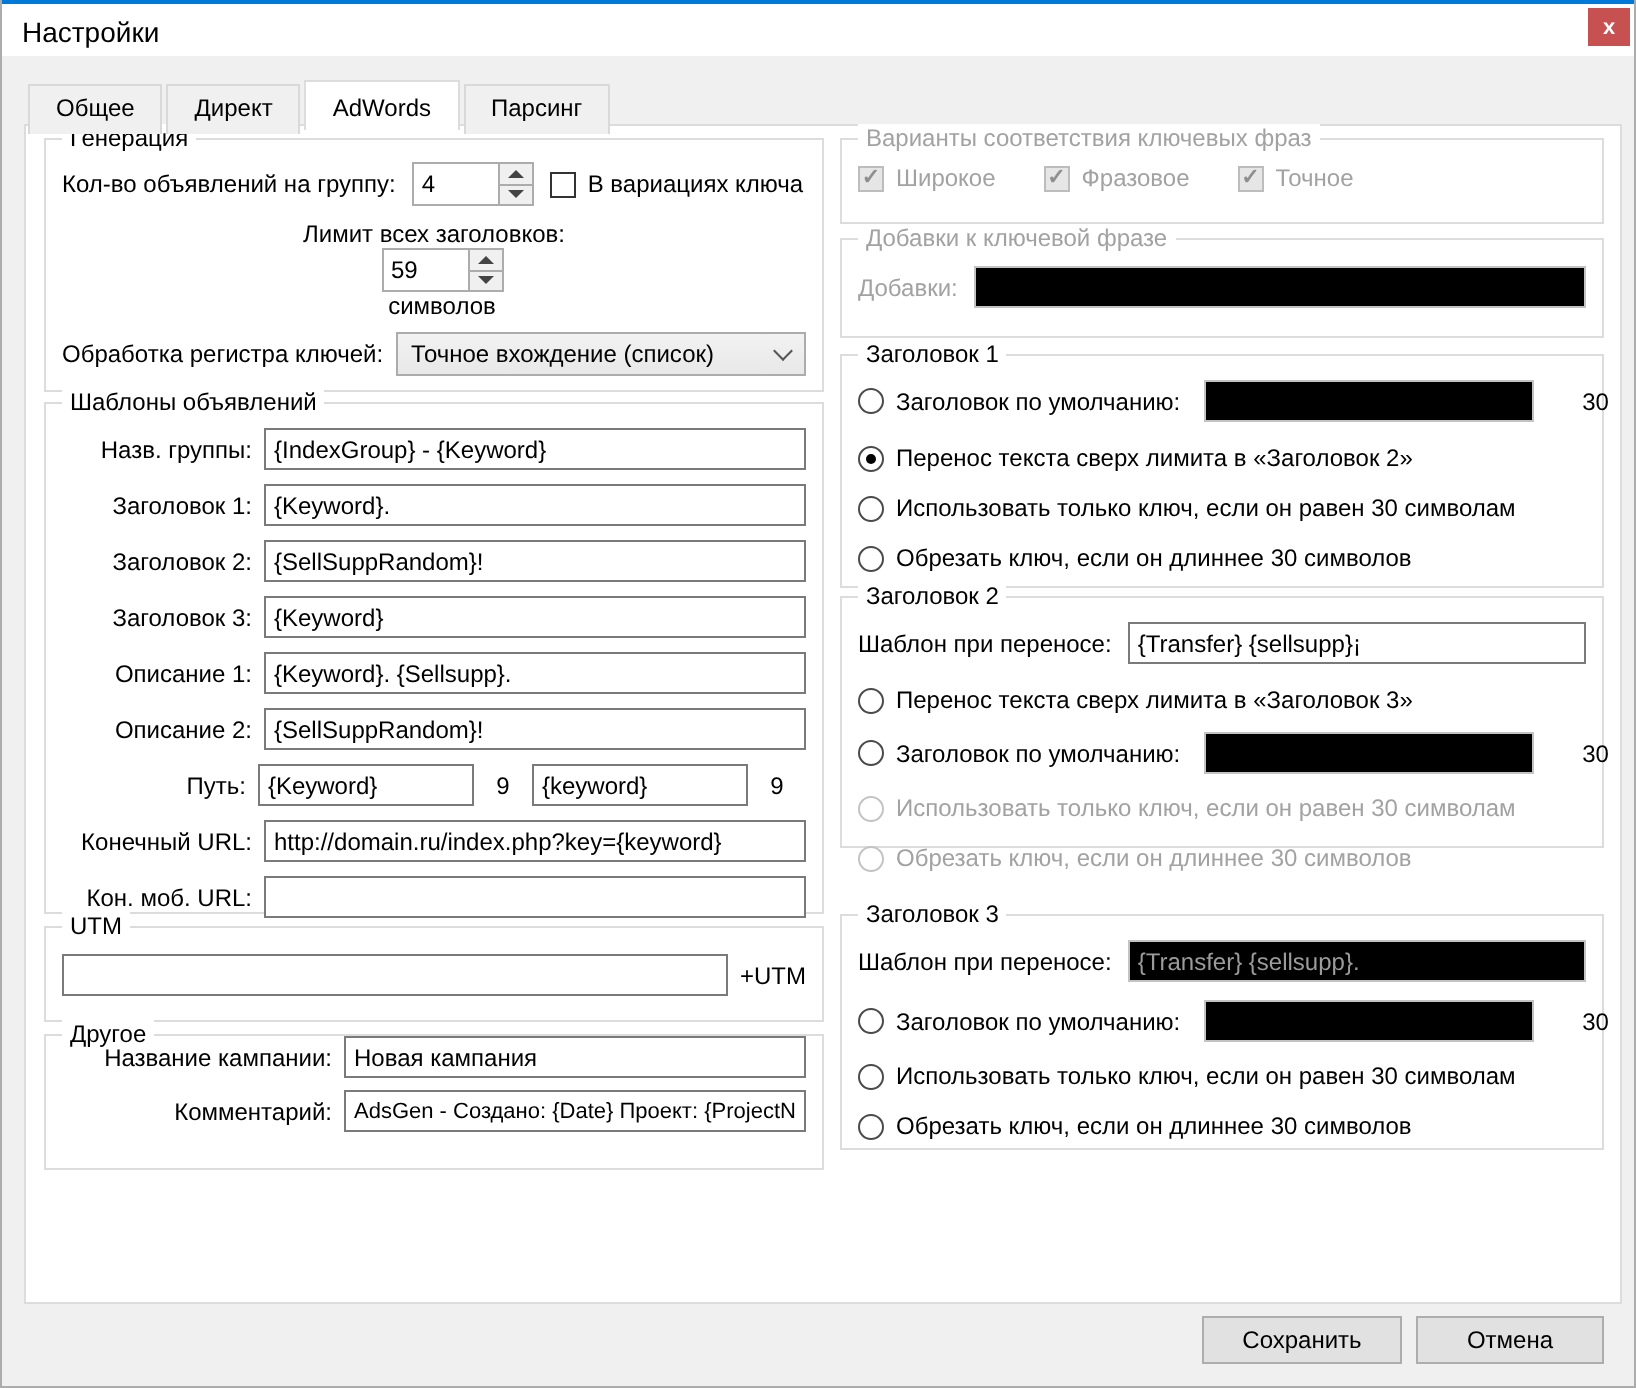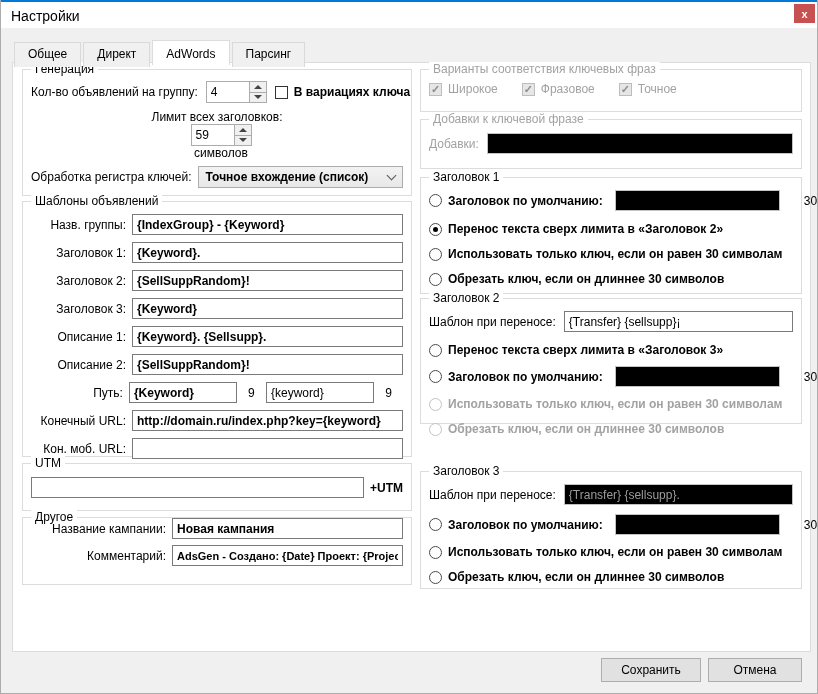--- a/index.html
+++ b/index.html
@@ -67,21 +67,21 @@
   .chev { width:7px; height:7px; border-right:1px solid #565656; border-bottom:1px solid #565656; transform:rotate(45deg); margin-top:-4px; }
   
   .checkbox { width:13px; height:13px; border:1px solid #333; background:#fff; display:inline-flex; align-items:center; justify-content:center; flex:none; }
   .checkbox.dis { border-color:#bdbdbd; background:#e6e6e6; }
   .checkbox .mark { display:none; font-size:11px; line-height:11px; color:#8f8f8f; font-weight:bold; }
   .checkbox.checked .mark { display:block; }
   
   .radio { width:13px; height:13px; border-radius:50%; border:1px solid #4a4a4a; background:#fff; position:relative; flex:none; }
   .radio.checked::after { content:""; position:absolute; left:3px; top:3px; width:5px; height:5px; border-radius:50%; background:#000; }
   .radio.dis { border-color:#c3c3c3; }
-  .gap6 { margin-left:6px;font-weight:bold; } .gap8 { margin-left:8px; }
+  .gap6 { margin-left:6px; } .gap8 { margin-left:8px; }
   
   .footer-btn {
     position:absolute; height:24px; background:#e1e1e1; border:1px solid #adadad;
     font-family:"Liberation Sans",sans-serif; font-size:12px; color:#000; cursor:default;
   }
   #save-btn { left:600px; top:658px; width:100px; }
   #cancel-btn { left:707px; top:658px; width:94px; }
 </style>
 </head>
 <body>
@@ -274,21 +274,21 @@
       <div class="row" style="margin-top:10px;">
         <span class="radio dis"></span>
         <span class="lbl dis gap6">Использовать только ключ, если он равен 30 символам</span>
       </div>
       <div class="row" style="margin-top:11px;">
         <span class="radio dis"></span>
         <span class="lbl dis gap6">Обрезать ключ, если он длиннее 30 символов</span>
       </div>
     </div>
 
-    <div class="group" style="left:407px; top:408px; width:382px; height:118px;">
+    <div class="group" style="left:407px; top:394px; width:382px; height:118px;">
       <span class="group-title">Заголовок 3</span>
       <div class="row" style="margin-top:12px;">
         <span class="lbl">Шаблон при переносе:</span>
         <input type="text" class="dis gap8" style="flex: 1 1 0%;" value="{Transfer} {sellsupp}.">
       </div>
       <div class="row" style="margin-top:9px;">
         <span class="radio"></span>
         <span class="lbl gap6">Заголовок по умолчанию:</span>
         <input type="text" class="dis gap8" style="width: 180px; margin-left: 12px;" value="">
         <span class="lbl" style="margin-left:24px;">30</span>

